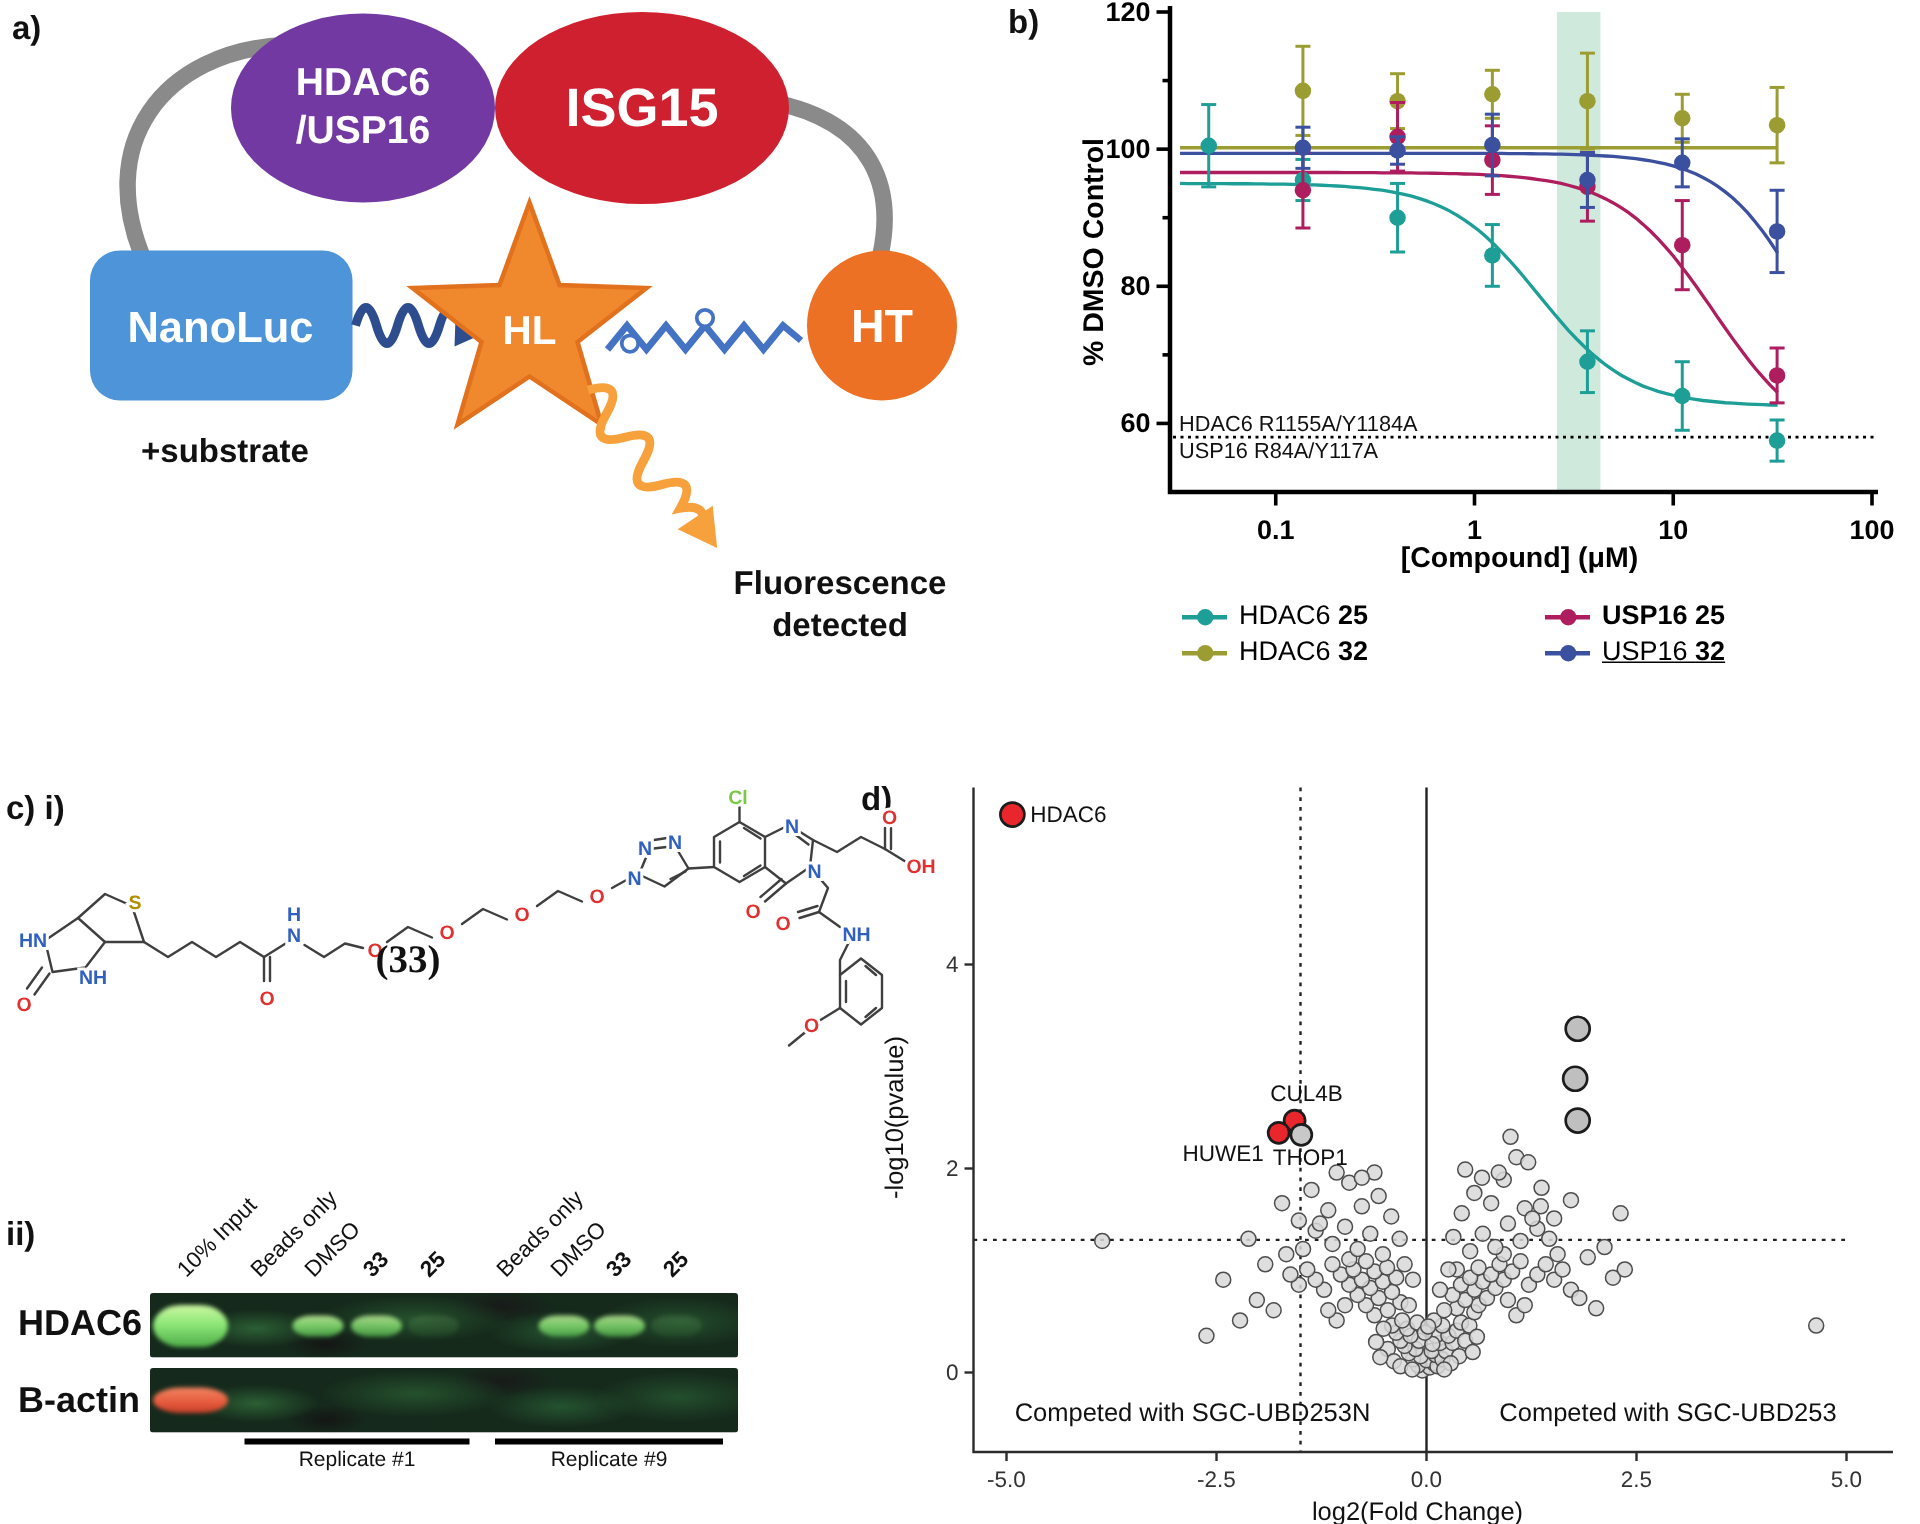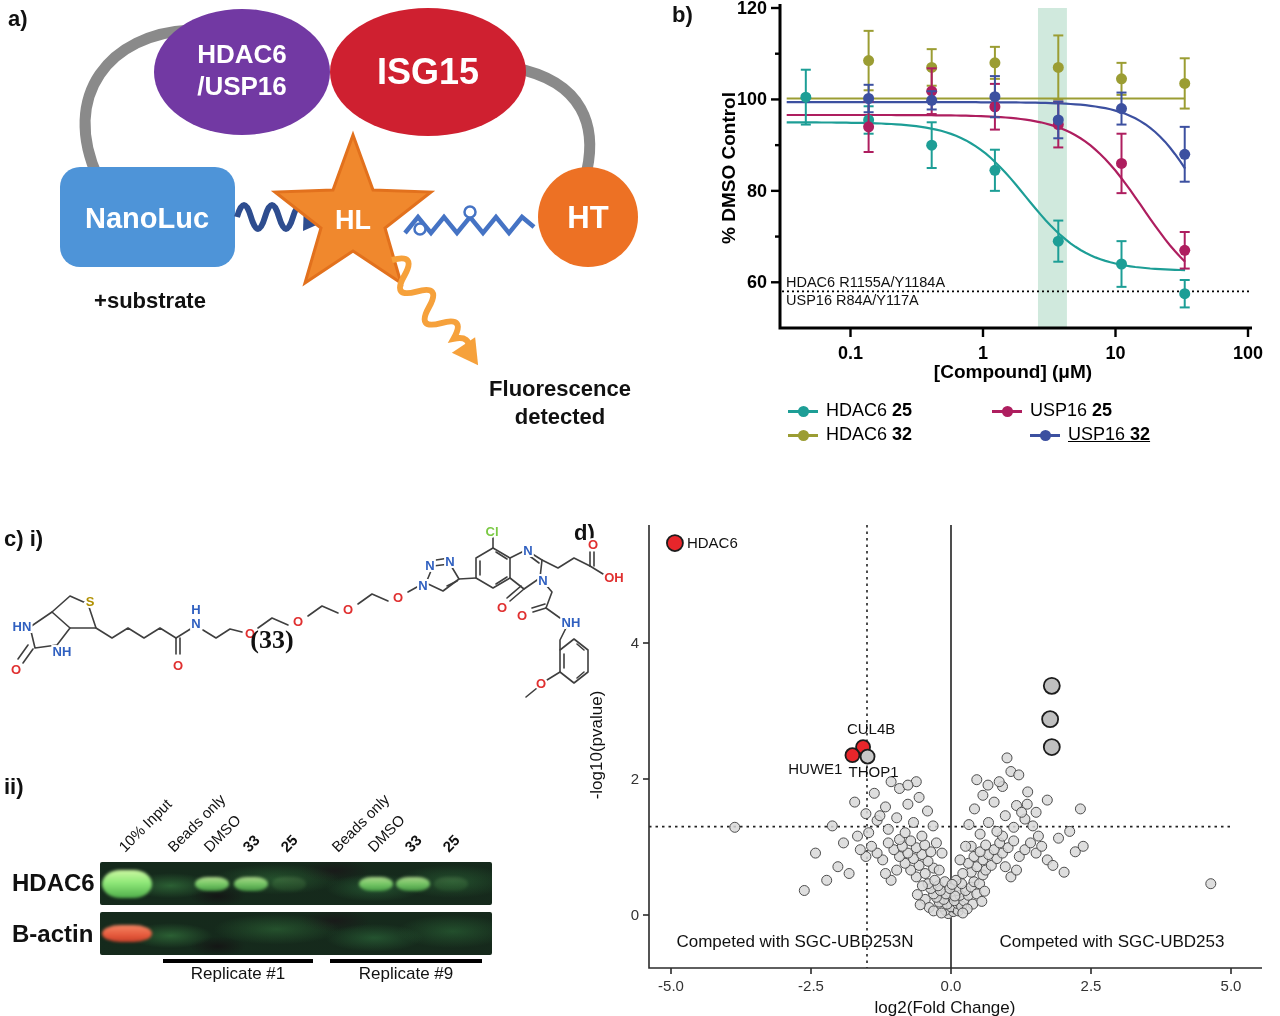--- a/index.html
+++ b/index.html
@@ -36,31 +36,31 @@
       radial-gradient(40px 14px at 30% 80%, rgba(20,20,20,.9), transparent 70%),
       radial-gradient(50px 16px at 60% 20%, rgba(25,25,25,.9), transparent 70%),
       linear-gradient(90deg, rgba(30,90,50,.35), rgba(35,100,55,.3));}
   .band{position:absolute;border-radius:45%/60%;filter:blur(1.5px);}
   .band-green{background:linear-gradient(180deg,#cdf7a2 0%,#8fe878 45%,#4fae4a 100%);}
   .band-red{background:linear-gradient(180deg,#ff8a66 0%,#f15c3e 60%,#d0402a 100%);}
   .row-label{position:absolute;font-size:24px;font-weight:600;}
   .lane-label{position:absolute;font-size:15px;color:#111;white-space:nowrap;
     transform:rotate(-45deg);transform-origin:left bottom;}
   .rep-bar{position:absolute;height:3.5px;background:#000;}
-  .rep-label{position:absolute;font-size:17px;color:#111;transform:translateX(-50%);}
+  .rep-label{position:absolute;font-size:14px;color:#111;transform:translateX(-50%);}
 </style>
 </head>
 <body>
 
 <div id="fig">
 
   <div class="panel-letter" style="left:8px;top:6px;">a)</div>
   <div class="panel-letter" style="left:672px;top:2px;">b)</div>
   <div class="panel-letter" style="left:4px;top:526px;">c) i)</div>
-  <div class="panel-letter" style="left:4px;top:774px;">ii)</div>
+  <div class="panel-letter" style="left:4px;top:810px;">ii)</div>
   <div class="panel-letter" style="left:574px;top:520px;">d)</div>
 
   <svg id="panel-a" width="648" height="470" viewBox="0 0 648 470" style="left:0;top:0;">
     <path d="M98,178 C60,95 110,34 190,30" stroke="#8A8A8A" stroke-width="11" fill="none"></path>
     <path d="M515,68 C585,82 596,128 587,170" stroke="#8A8A8A" stroke-width="11" fill="none"></path>
 
     <ellipse cx="242" cy="72" rx="88" ry="63" fill="#7239A3"></ellipse>
     <text x="242" y="63" text-anchor="middle" font-size="26" font-weight="bold" fill="#fff">HDAC6</text>
     <text x="242" y="95" text-anchor="middle" font-size="26" font-weight="bold" fill="#fff">/USP16</text>
 
@@ -241,21 +241,21 @@
         </span>
         <span>HDAC6 <b>25</b></span>
       </div>
       <div class="legend-item" style="left: 788px; top: 424px;">
         <span class="legend-marker">
           <span class="bar" style="background:#9B9D33"></span>
           <span class="dot" style="background:#9B9D33"></span>
         </span>
         <span>HDAC6 <b>32</b></span>
       </div>
-      <div class="legend-item" style="left: 992px; top: 400px;">
+      <div class="legend-item" style="left: 1030px; top: 400px; font-weight: bold;">
         <span class="legend-marker">
           <span class="bar" style="background:#AE1E5F"></span>
           <span class="dot" style="background:#AE1E5F"></span>
         </span>
         <span>USP16 <b>25</b></span>
       </div>
       <div class="legend-item" style="left: 1030px; top: 424px; text-decoration: underline;">
         <span class="legend-marker">
           <span class="bar" style="background:#3C50A0"></span>
           <span class="dot" style="background:#3C50A0"></span>

